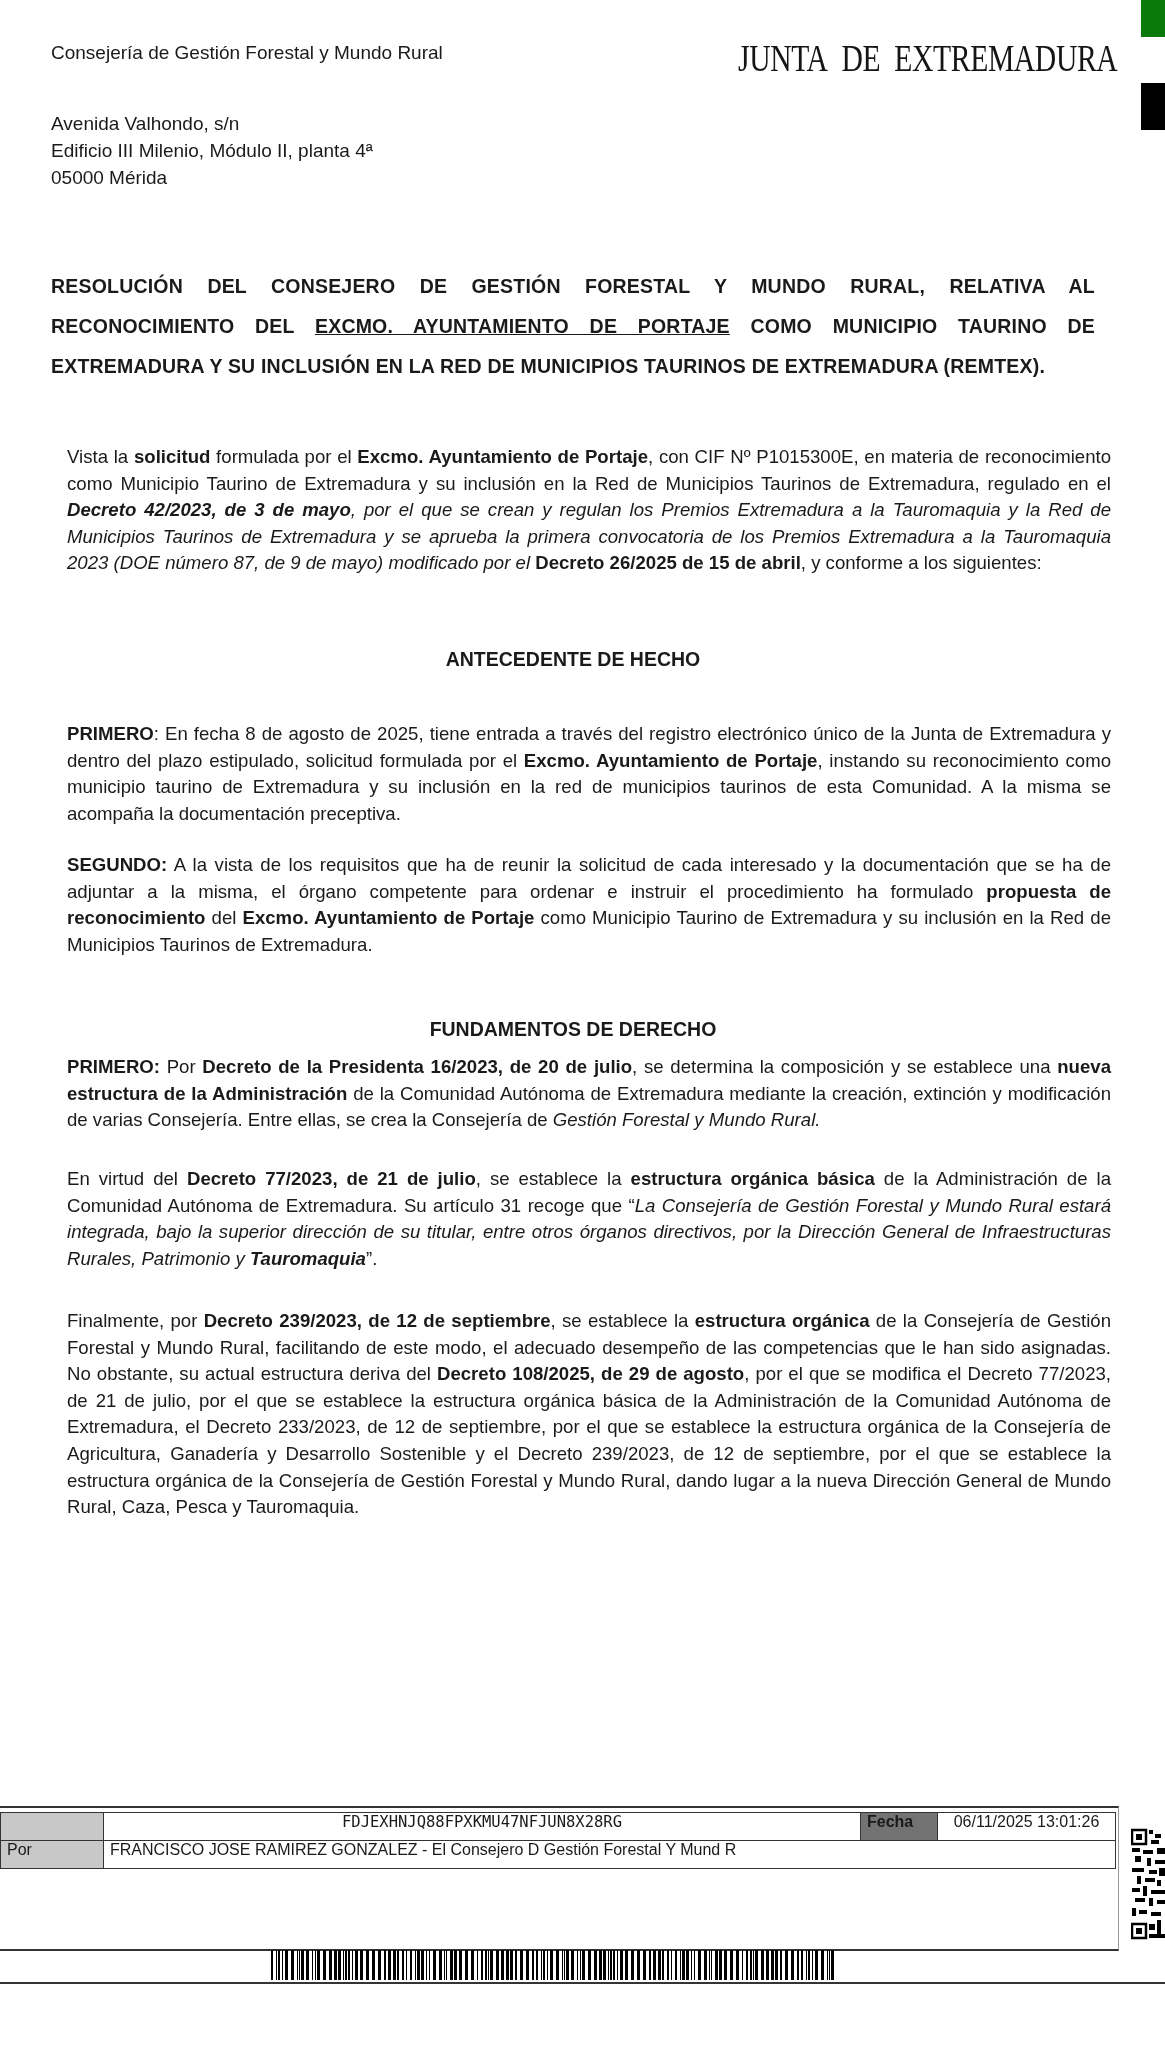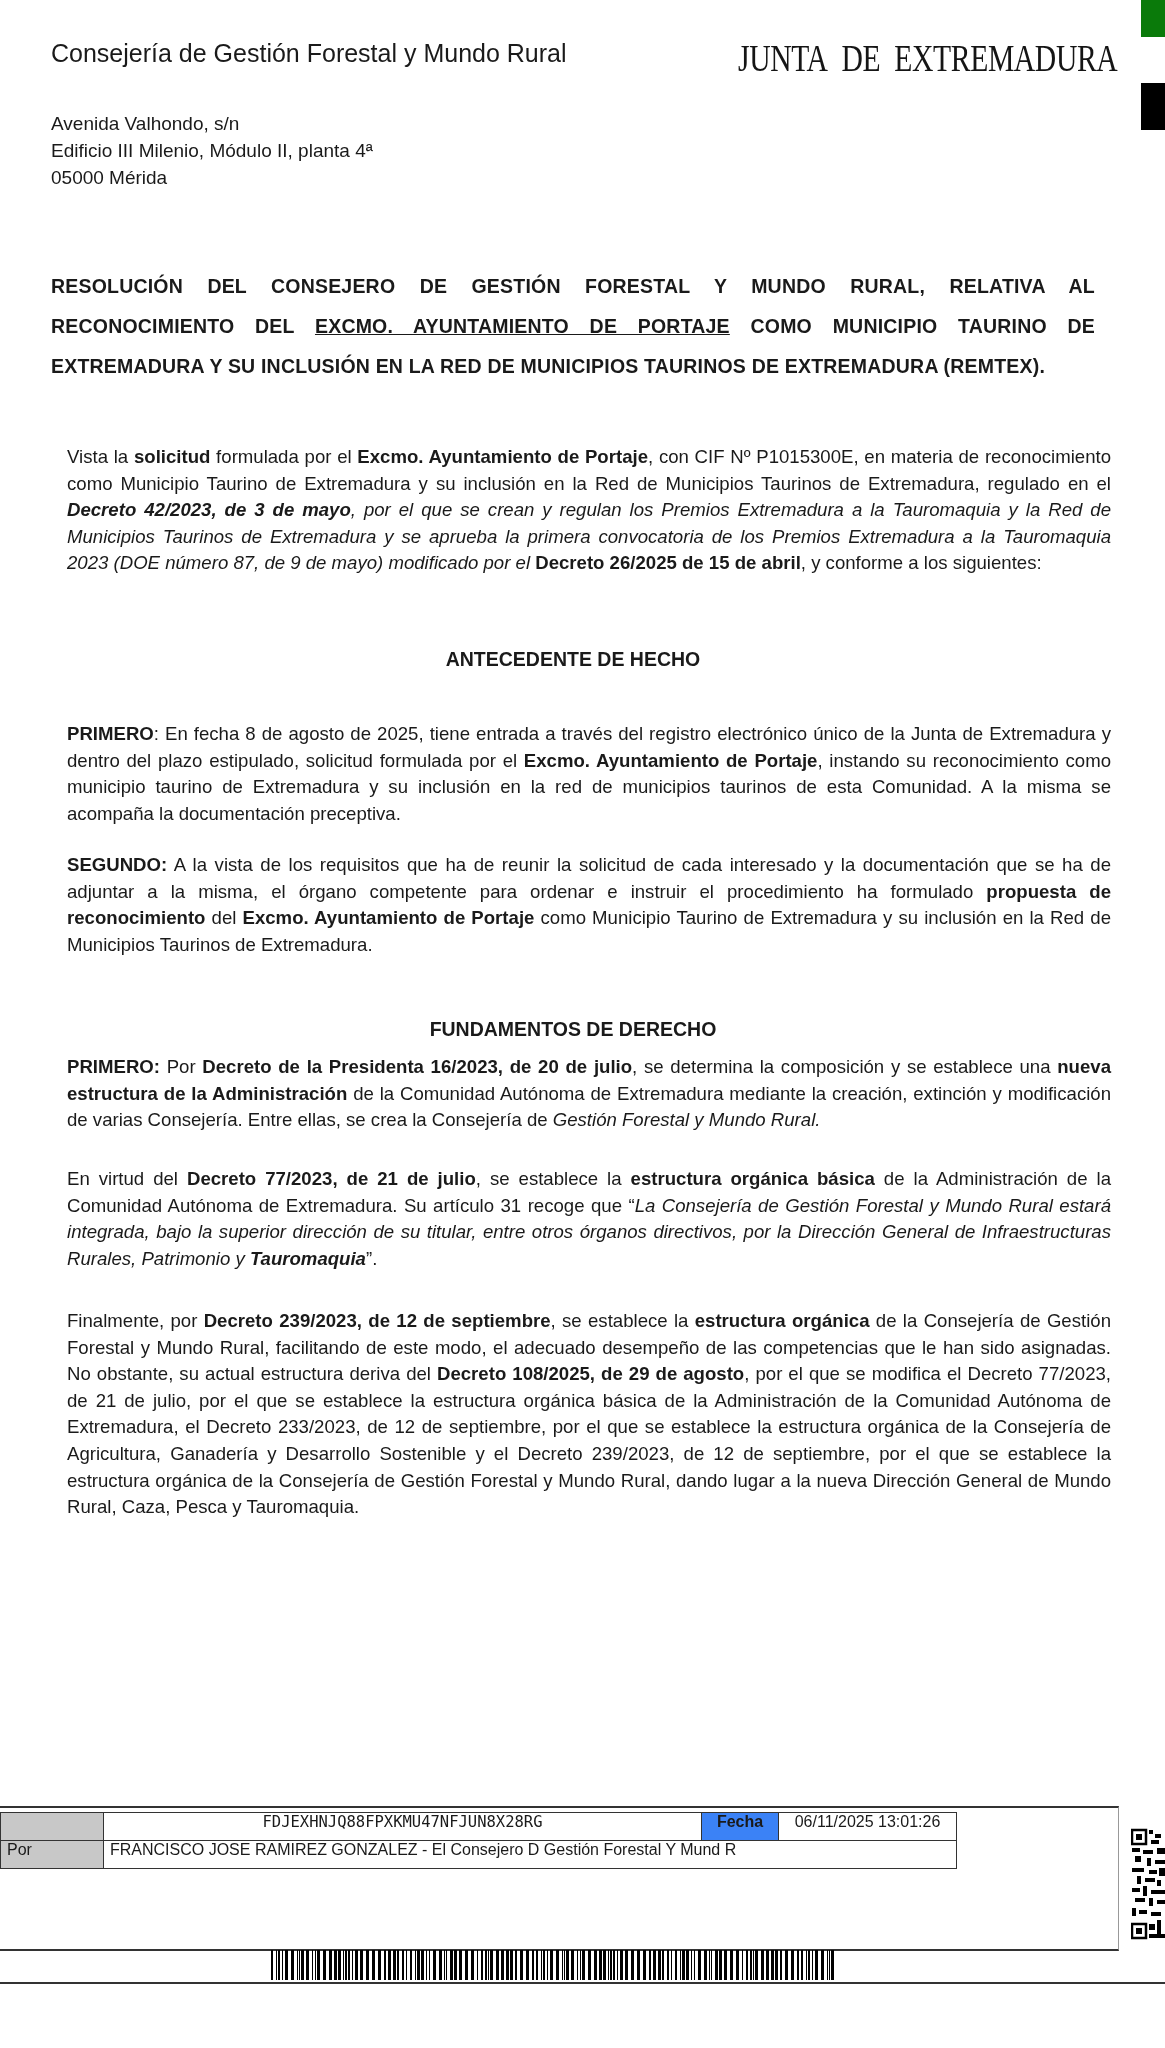--- a/index.html
+++ b/index.html
@@ -3,43 +3,43 @@
 <meta charset="utf-8">
 <style>
   html, body { margin: 0; padding: 0; background: #ffffff; }
   body {
     width: 1165px; height: 2048px; position: relative; overflow: hidden;
     font-family: "Liberation Sans", sans-serif; color: #1a1a1a;
   }
   .flag-green { position: absolute; left: 1141px; top: 0; width: 24px; height: 37px; background: #0a7a0a; }
   .flag-black { position: absolute; left: 1141px; top: 83px; width: 24px; height: 47px; background: #000000; }
 
-  .org-block { position: absolute; left: 51px; top: 40px; font-size: 25px; line-height: 26px; }
+  .org-block { position: absolute; left: 51px; top: 40px; font-size: 19px; line-height: 26px; }
   .org-block .italic { font-style: italic; }
   .address-block { position: absolute; left: 51px; top: 110px; font-size: 19px; line-height: 27px; }
   .brand { position: absolute; left: 738px; top: 36px; font-family: "Liberation Serif", serif;
            font-size: 38px; letter-spacing: -0.5px; transform: scaleX(0.78); transform-origin: left top;
            color: #151515; white-space: nowrap; }
   .brand .sp { display: inline-block; width: 18px; }
 
   .content { position: absolute; left: 51px; width: 1044px; font-size: 18.6px; line-height: 26.6px; text-align: justify; }
   .title { top: 266px; font-weight: bold; font-size: 19.5px; line-height: 40px; letter-spacing: 0.2px; }
   .title .u { text-decoration: underline; }
   p { margin: 16px; }
   .b { font-weight: bold; }
   .i { font-style: italic; }
   .bi { font-weight: bold; font-style: italic; }
   .heading { position: absolute; left: 51px; width: 1044px; text-align: center; font-weight: bold; font-size: 19.5px; }
 
   .footer { position: absolute; left: 0; top: 1806px; width: 1165px; }
   .fbox { position: absolute; left: 0; top: 0; width: 1118px; height: 141px; border-top: 2px solid #333; border-bottom: 2px solid #333; border-right: 1px solid #999; }
-  table.sig { position: absolute; left: 0; top: 6px; border-collapse: collapse; width: 957px; font-size: 16px; }
+  table.sig { position: absolute; left: 0; top: 6px; border-collapse: collapse; width: 1116px; font-size: 16px; }
   table.sig td { border: 1.5px solid #333; padding: 0 6px; height: 27px; vertical-align: top; }
   td.lab { background: #c8c8c8; width: 90px; font-weight: normal; }
-  td.glab { background: #3b82f6; width: 64px; text-align: center; font-weight: bold; }
+  td.glab { background: #737373; width: 64px; font-weight: bold; }
   td.mono { font-family: "DejaVu Sans Mono", monospace; font-size: 15.5px; text-align: center; }
   td.val { text-align: center; }
   td.tall { height: 98px; }
   .qr { position: absolute; left: 1131px; top: 22px; width: 34px; height: 114px; }
   .barrow { position: absolute; left: 0; top: 142px; width: 1165px; height: 34px; border-bottom: 2px solid #333; }
   .barcode { position: absolute; left: 271px; top: 2px; width: 564px; height: 30px; }
 </style>
 </head>
 <body>
 

